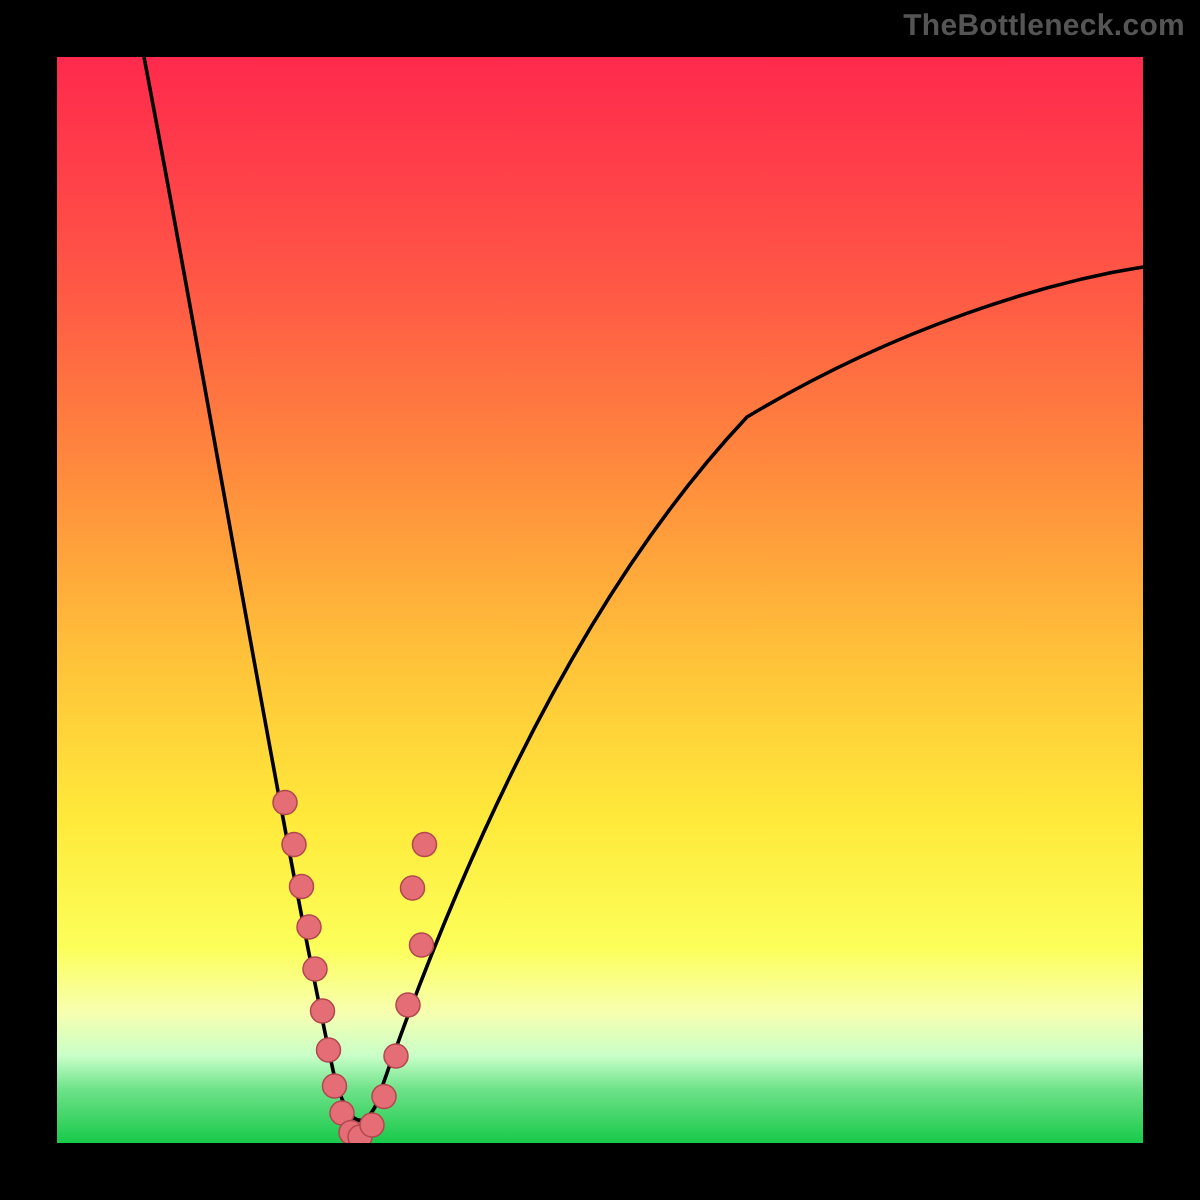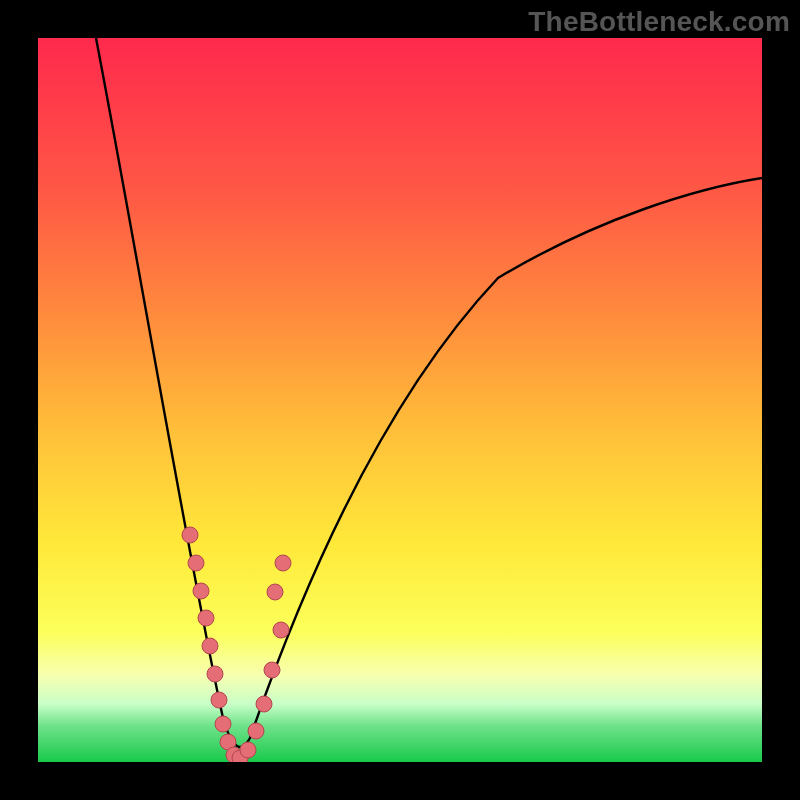--- a/index.html
+++ b/index.html
@@ -38,21 +38,21 @@
       #c8ffc8 92%,
       #6fe28a 95%,
       #18c94a 100%
     );
   }
   .watermark {
     position: absolute;
     top: 6px;
     right: 10px;
     color: #555;
-    font-size: 28px;
+    font-size: 20px;
     font-weight: 600;
     letter-spacing: 0.2px;
     user-select: none;
   }
   svg.curve {
     position: absolute;
     left: 0;
     top: 0;
     width: 724px;
     height: 724px;

